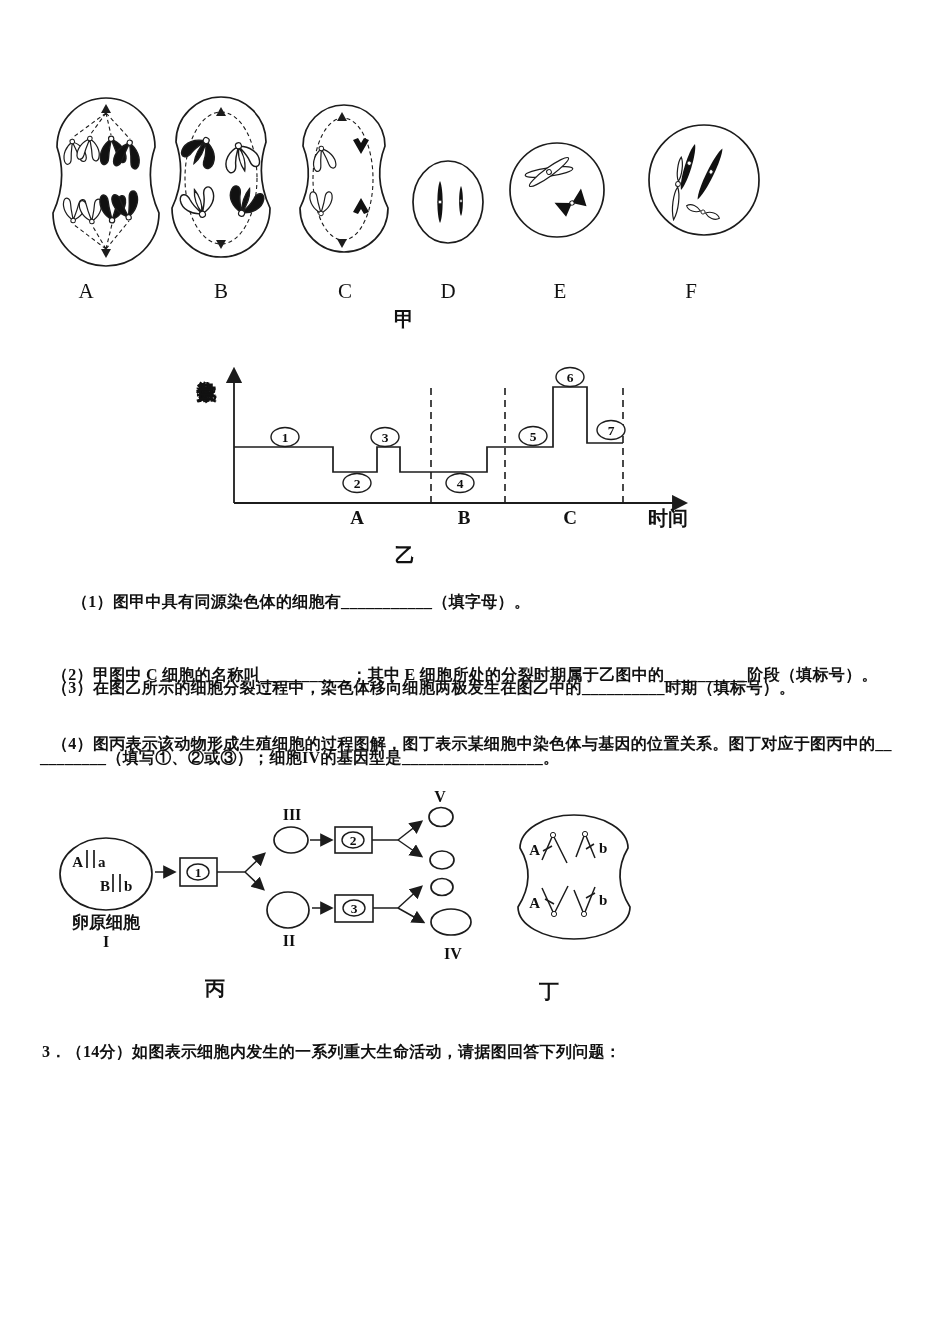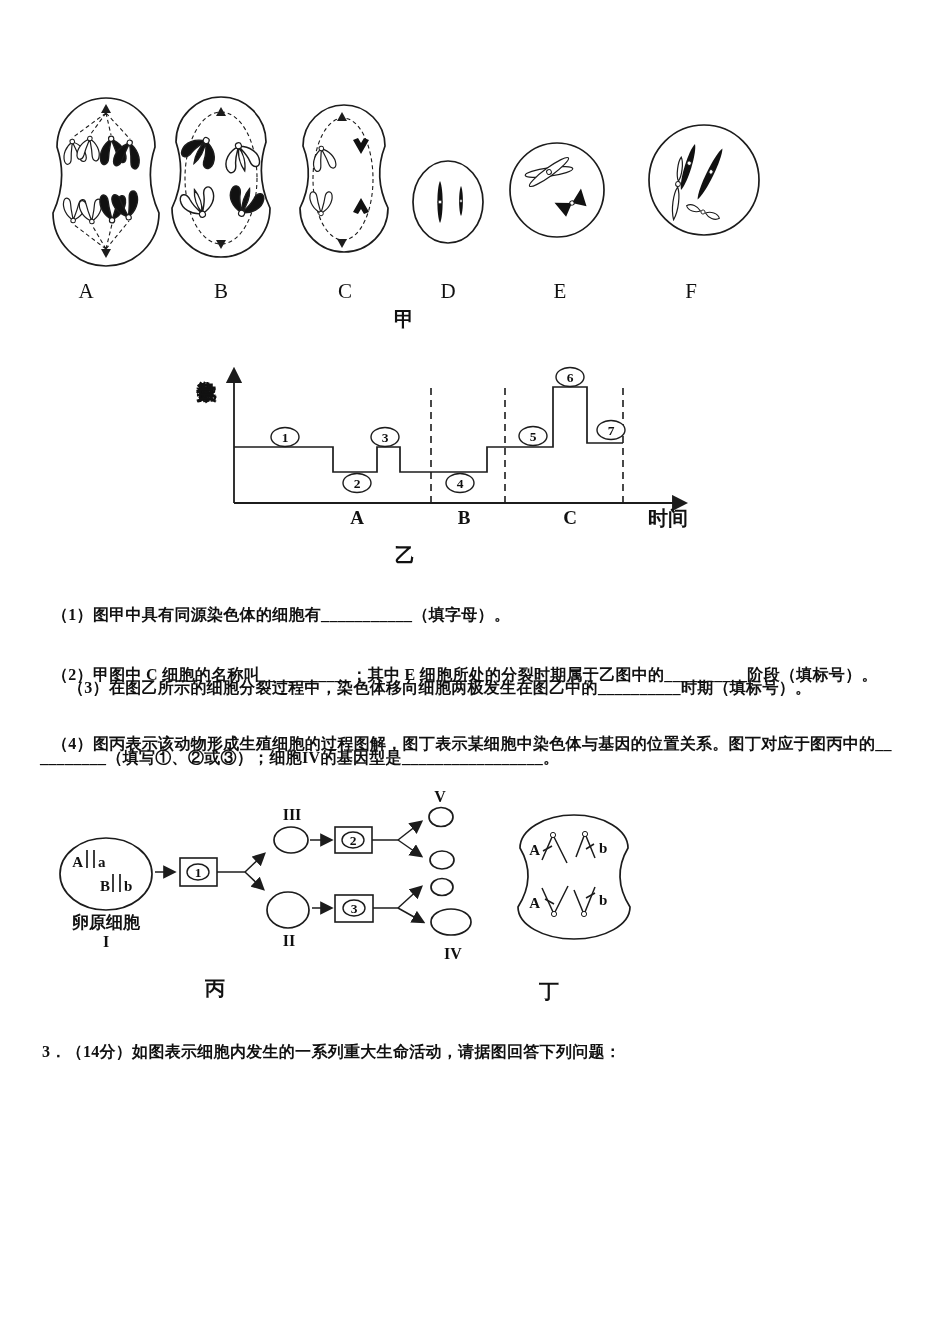--- a/index.html
+++ b/index.html
@@ -23,23 +23,23 @@
   #art text.lat{font-size:21px;}
   #art text.cjk{font-weight:bold;font-size:20px;}
   #art text.cjk-s{font-weight:bold;font-size:17px;}
   #art text.digit{font-size:13.5px;font-weight:bold;}
   #art text.rn{font-size:16px;font-weight:bold;}
   #art text.phase{font-size:19px;font-weight:bold;}
   #art text.gene{font-size:15px;font-weight:bold;}
   .ylabel{position:absolute;left:194px;top:364px;writing-mode:vertical-rl;text-orientation:upright;
           font-size:20px;font-weight:bold;letter-spacing:1px;color:#111;}
   .q{position:absolute;left:52px;font-size:16px;font-weight:bold;white-space:nowrap;letter-spacing:0.3px;}
-  .q1{top:605px;}
+  .q1{top:592px;margin-left:20px;}
   .q2{top:665px;}
-  .q3{top:678px;margin-left:16px;}
+  .q3{top:678px;}
   .q4a{top:734px;}
   .q4b{top:748px;left:40px;font-family:Liberation Serif, serif;}
   .q10{top:1042px;left:42px;}
 </style>
 </head>
 <body>
 
 <div class="page">
 
 <svg id="art" width="950" height="1020" viewBox="0 0 950 1020">

